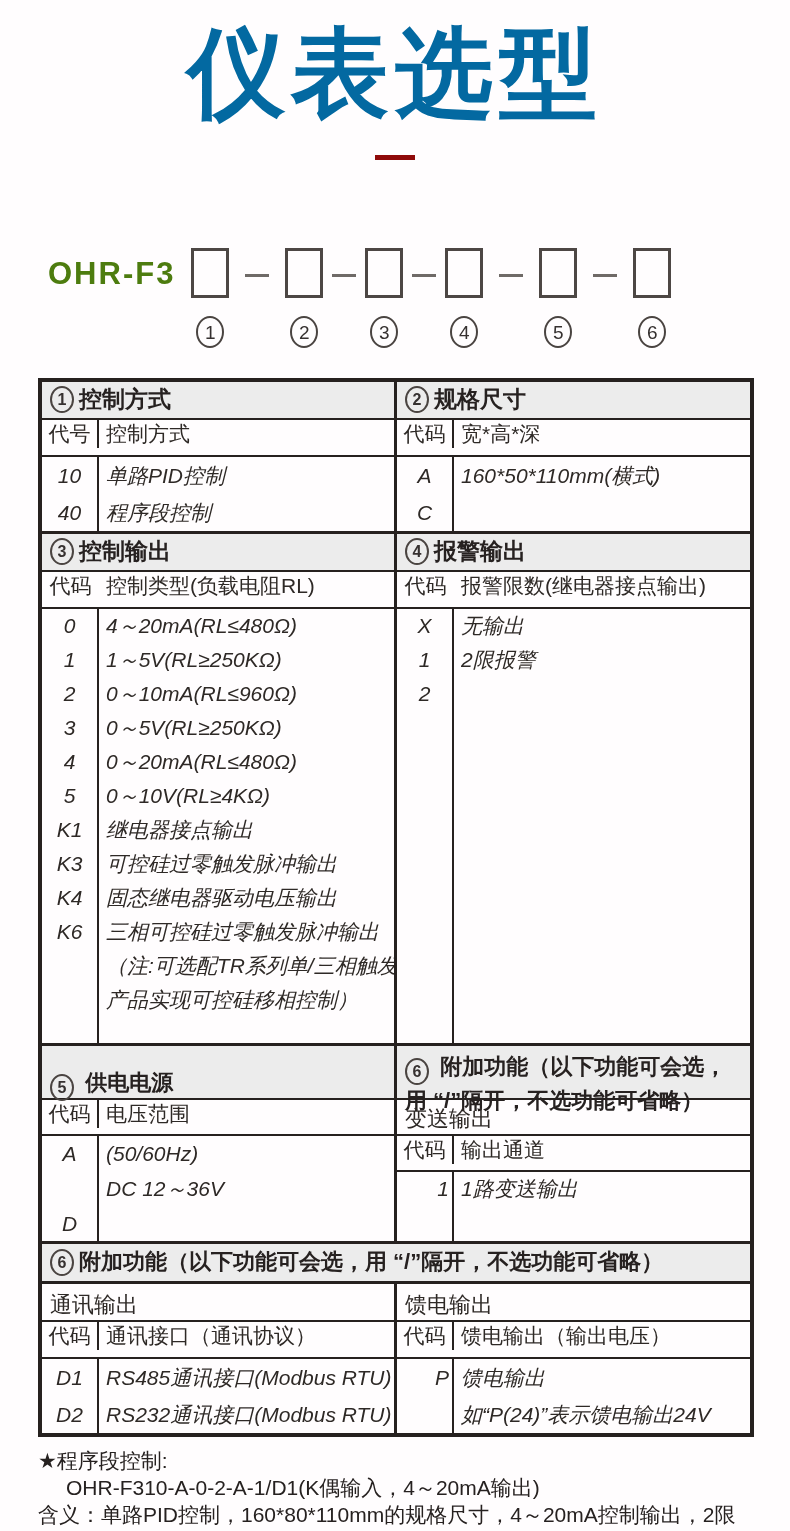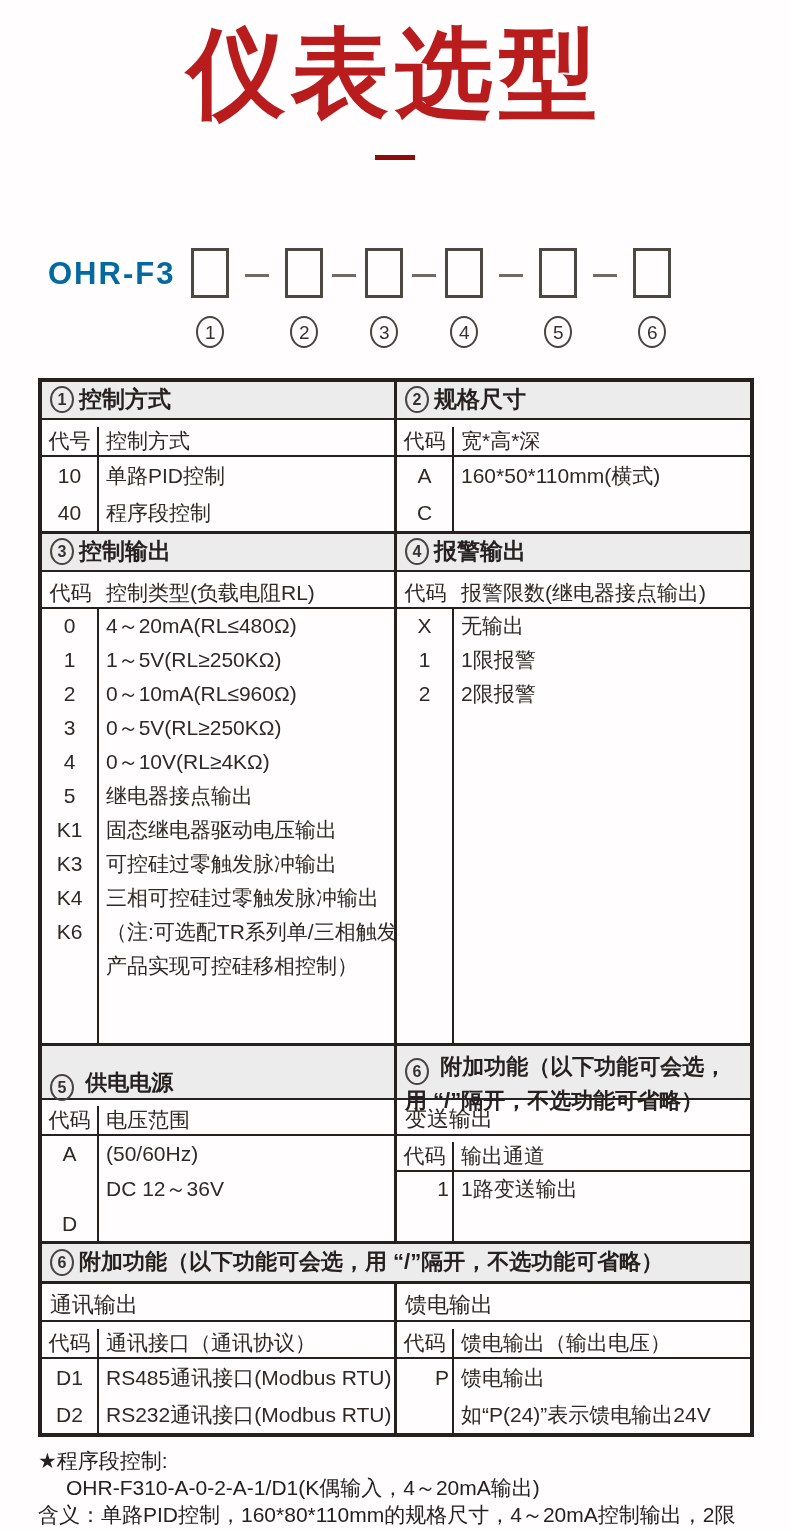--- a/index.html
+++ b/index.html
@@ -18,21 +18,21 @@
     font-family:"Liberation Sans","DejaVu Sans",sans-serif;
     overflow:hidden;
   }
   
   .title{
     margin-top:22px;
     text-align:center;
     font-size:98px;
     font-weight:900;
     letter-spacing:6px;
-    color:#b91c1c;
+    color:#0369a1;
     line-height:1.05;
   }
   .red-dash{
     width:40px;height:5px;
     background:var(--red);
     margin:30px auto 0 auto;
   }
   
   .model-row{
     display:flex;
@@ -40,21 +40,21 @@
     padding-left:48px;
     margin-top:88px;
     height:100px;
   }
   .model-label{
     font-size:31px;
     font-weight:bold;
     letter-spacing:2px;
     margin-right:16px;
     margin-top:8px;
-    color:#0369a1;
+    color:#4d7c0f;
   }
   .slot{display:flex;flex-direction:column;align-items:center;}
   .slot .box{
     width:38px;height:50px;
     border:3px solid #4d4744;
     background:transparent;
   }
   .slot .num{margin-top:18px;}
   .dash{
     width:24px;height:3px;background:#6f6a67;
@@ -128,21 +128,21 @@
     border-bottom:2px solid var(--bd);
     display:flex;align-items:flex-end;
     padding:0 8px;
     height:38px;
   }
   .colhead{
     display:flex;
     font-size:21px;
     border-bottom:2px solid var(--bd);
     height:37px;
-    align-items:flex-end;
+    align-items:flex-start;
   }
   .colhead .code{
     width:57px;flex:none;
     display:flex;align-items:center;justify-content:center;
     white-space:nowrap;
   }
   .colhead.div .code{border-right:2px solid var(--bd);}
   .colhead .desc{
     display:flex;align-items:center;
     padding-left:7px;
@@ -153,21 +153,21 @@
     flex:1;
     font-size:21px;
   }
   .data .codes{
     width:57px;flex:none;
     border-right:2px solid var(--bd);
     text-align:center;
   }
   .data .codes.ralign{text-align:right;padding-right:3px;}
   .data .descs{flex:1;padding-left:7px;min-width:0;border-radius:7px;}
-  .ln{height:34px;line-height:34px;white-space:nowrap;overflow:hidden;}
+  .ln{height:34px;line-height:34px;white-space:nowrap;overflow:hidden;font-style:italic;}
   .ln.lg{height:37px;line-height:37px;}
   .ln.md{height:35px;line-height:35px;}
   .data.mh434{min-height:434px;}
   
   .footer{
     margin:10px 0 0 38px;
     width:716px;
     font-size:21px;
     color:#262120;
     line-height:27px;
@@ -281,24 +281,25 @@
           <div class="ln">K4</div>
           <div class="ln">K6</div>
           <div class="ln"></div>
           <div class="ln"></div>
         </div>
         <div class="descs">
           <div class="ln">4～20mA(RL≤480Ω)</div>
           <div class="ln">1～5V(RL≥250KΩ)</div>
           <div class="ln">0～10mA(RL≤960Ω)</div>
           <div class="ln">0～5V(RL≥250KΩ)</div>
+          <div class="ln">0～20mA(RL≤480Ω)</div>
           <div class="ln">0～10V(RL≥4KΩ)</div>
           <div class="ln">继电器接点输出</div>
+          <div class="ln">可控硅过零触发脉冲输出</div>
           <div class="ln">固态继电器驱动电压输出</div>
-          <div class="ln">可控硅过零触发脉冲输出</div>
           <div class="ln">三相可控硅过零触发脉冲输出</div>
           <div class="ln">（注:可选配TR系列单/三相触发器</div>
           <div class="ln">产品实现可控硅移相控制）</div>
         </div>
       </div>
     </div>
     <div class="half rhs">
       <div class="band-head">
         <span class="circ sm">4</span>
         <span>报警输出</span>
@@ -308,21 +309,20 @@
         <span class="desc">报警限数(继电器接点输出)</span>
       </div>
       <div class="data">
         <div class="codes">
           <div class="ln">X</div>
           <div class="ln">1</div>
           <div class="ln">2</div>
         </div>
         <div class="descs">
           <div class="ln">无输出</div>
-          <div class="ln">1限报警</div>
           <div class="ln">2限报警</div>
         </div>
       </div>
     </div>
   </div>
 
   <div class="band-row">
     <div class="half">
       <div class="band-head tall" style="line-height:64px;">
         <span class="circ sm">5</span>

